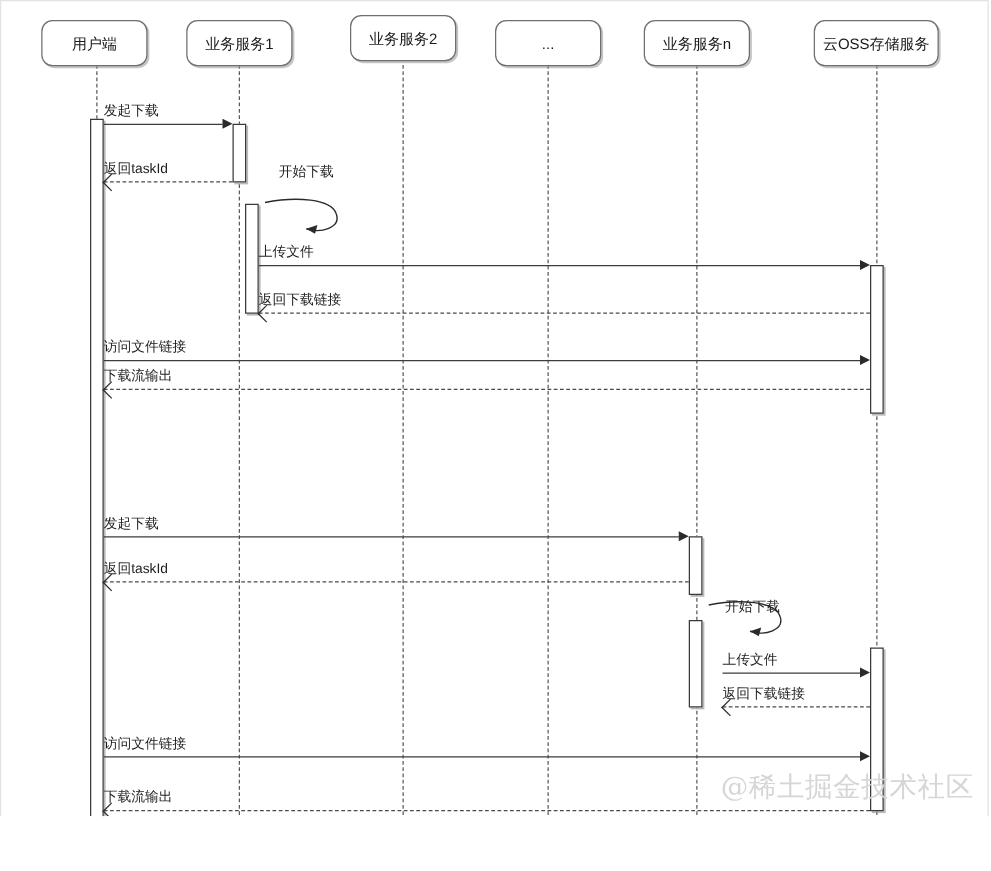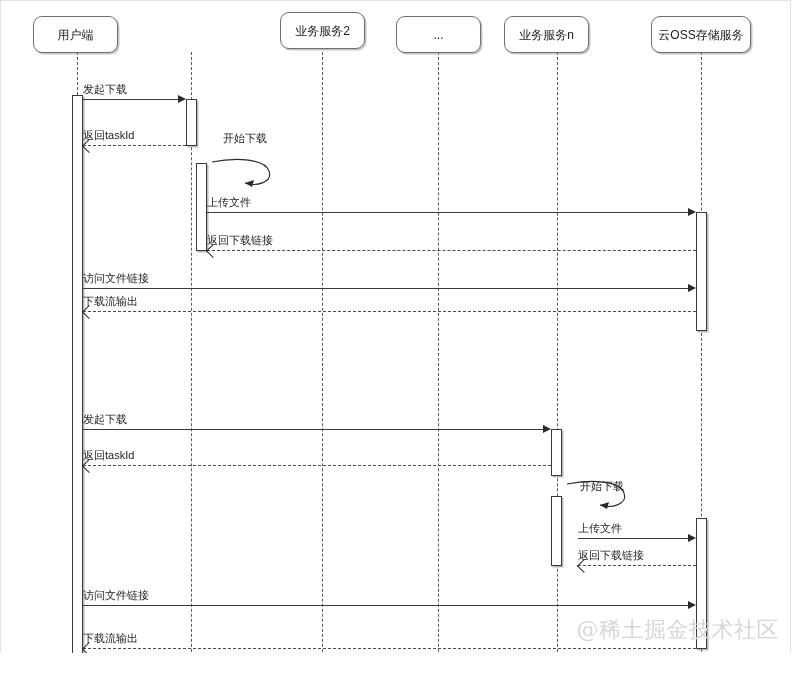--- a/index.html
+++ b/index.html
@@ -132,23 +132,24 @@
   <div id="frame"></div>
 
   <div class="lifeline" style="left:77px; top:52px; height:625px;"></div>
   <div class="lifeline" style="left:191px; top:52px; height:625px;"></div>
   <div class="lifeline" style="left:322px; top:52px; height:625px;"></div>
   <div class="lifeline" style="left:438px; top:52px; height:625px;"></div>
   <div class="lifeline" style="left:557px; top:52px; height:625px;"></div>
   <div class="lifeline" style="left:701px; top:52px; height:625px;"></div>
 
   <div class="participant" style="left:33px; top:16px; width:85px; height:37px;">用户端</div>
+  <div class="participant" style="left:149px; top:16px; width:85px; height:37px;">业务服务1</div>
   <div class="participant" style="left:280px; top:12px; width:85px; height:37px;">业务服务2</div>
   <div class="participant" style="left:396px; top:16px; width:85px; height:37px;">...</div>
-  <div class="participant" style="left:504px; top:16px; width:85px; height:37px;">业务服务n</div>
+  <div class="participant" style="left:515px; top:16px; width:85px; height:37px;">业务服务n</div>
   <div class="participant" style="left:651px; top:16px; width:100px; height:37px;">云OSS存储服务</div>
 
   <div class="activation" style="left:72px; top:95px; width:11px; height:560px;"></div>
   <div class="activation" style="left:186px; top:99px; width:11px; height:47px;"></div>
   <div class="activation" style="left:196px; top:163px; width:11px; height:88px;"></div>
   <div class="activation" style="left:696px; top:212px; width:11px; height:119px;"></div>
   <div class="activation" style="left:551px; top:429px; width:11px; height:47px;"></div>
   <div class="activation" style="left:551px; top:496px; width:11px; height:70px;"></div>
   <div class="activation" style="left:696px; top:518px; width:11px; height:131px;"></div>
 

